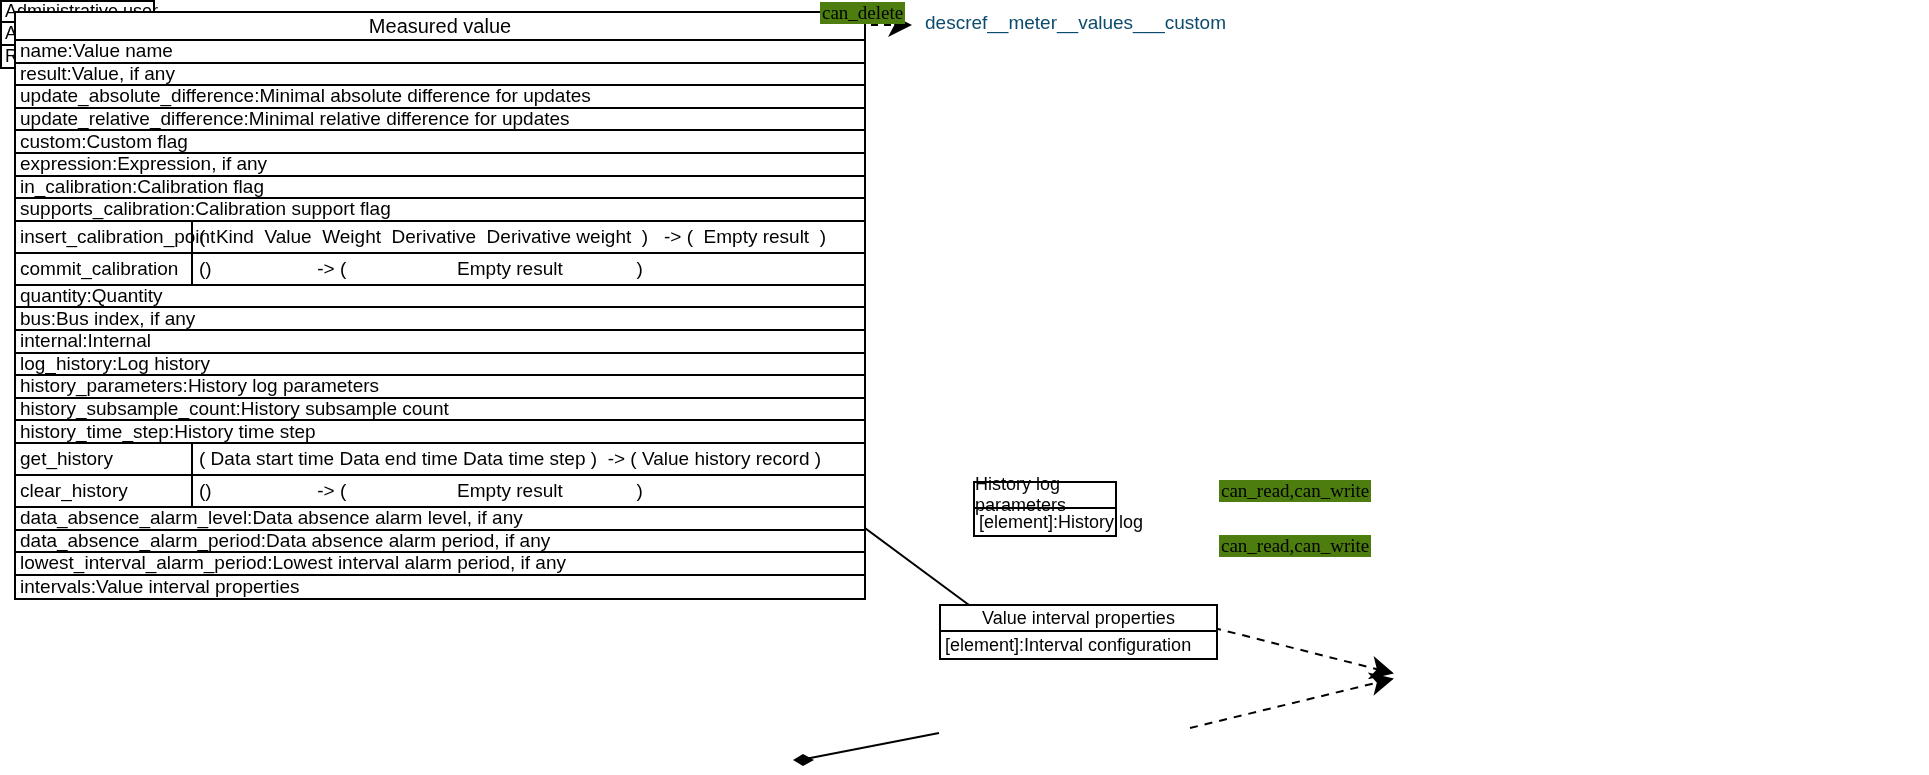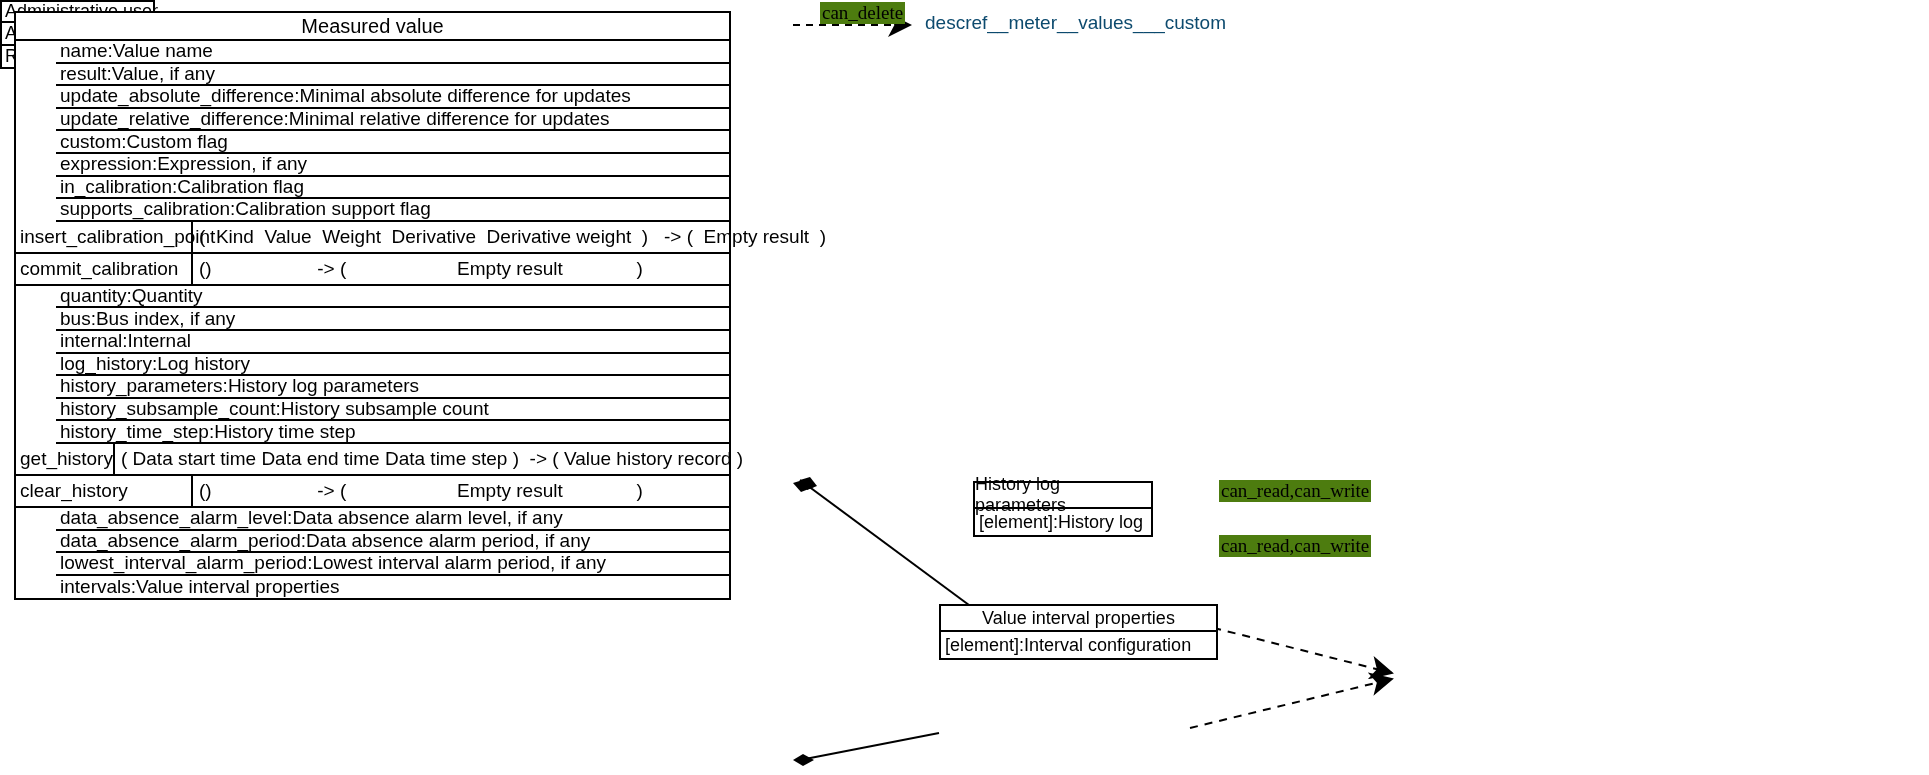--- a/index.html
+++ b/index.html
@@ -26,31 +26,31 @@
   
   .uml .meth{padding:0;}
   .uml .meth .mname{box-sizing:border-box;border-right:2px solid #000;
                     font-size:19px;padding-left:4px;display:flex;
                     align-items:center;white-space:nowrap;height:100%;}
   .uml .meth .msig{box-sizing:border-box;flex:1;font-size:19px;
                    display:flex;align-items:center;height:100%;
                    white-space:pre;padding-left:6px;}
 
   
-  #main-class{left:14px;top:11px;width:717px;}
+  #main-class{left:14px;top:11px;width:852px;}
   #main-class .title{height:28px;}
-  #main-class .attr{height:22.6px;margin-left:40px;}
+  #main-class .attr{height:22.6px;}
   #main-class .meth{height:32px;}
   #main-class .meth .mname{width:177px;}
 
   
   .small .title{height:26px;font-size:18px;}
   .small .attr{height:26px;font-size:18px;}
 
-  #history-params{left:973px;top:481px;width:180px;}
+  #history-params{left:973px;top:481px;width:144px;}
   #interval-props{left:939px;top:604px;width:279px;}
 
   
   #admin-user{left:1400px;top:534px;width:155px;border:none;background:transparent;}
   #admin-user .hdr{box-sizing:border-box;width:155px;height:23px;
                    border:2px solid #000;background:#fff;font-size:18px;
                    display:flex;align-items:center;padding-left:3px;
                    white-space:nowrap;}
   #admin-user .sub{box-sizing:border-box;width:134px;height:23px;
                    border:2px solid #000;border-top:none;background:#fff;

